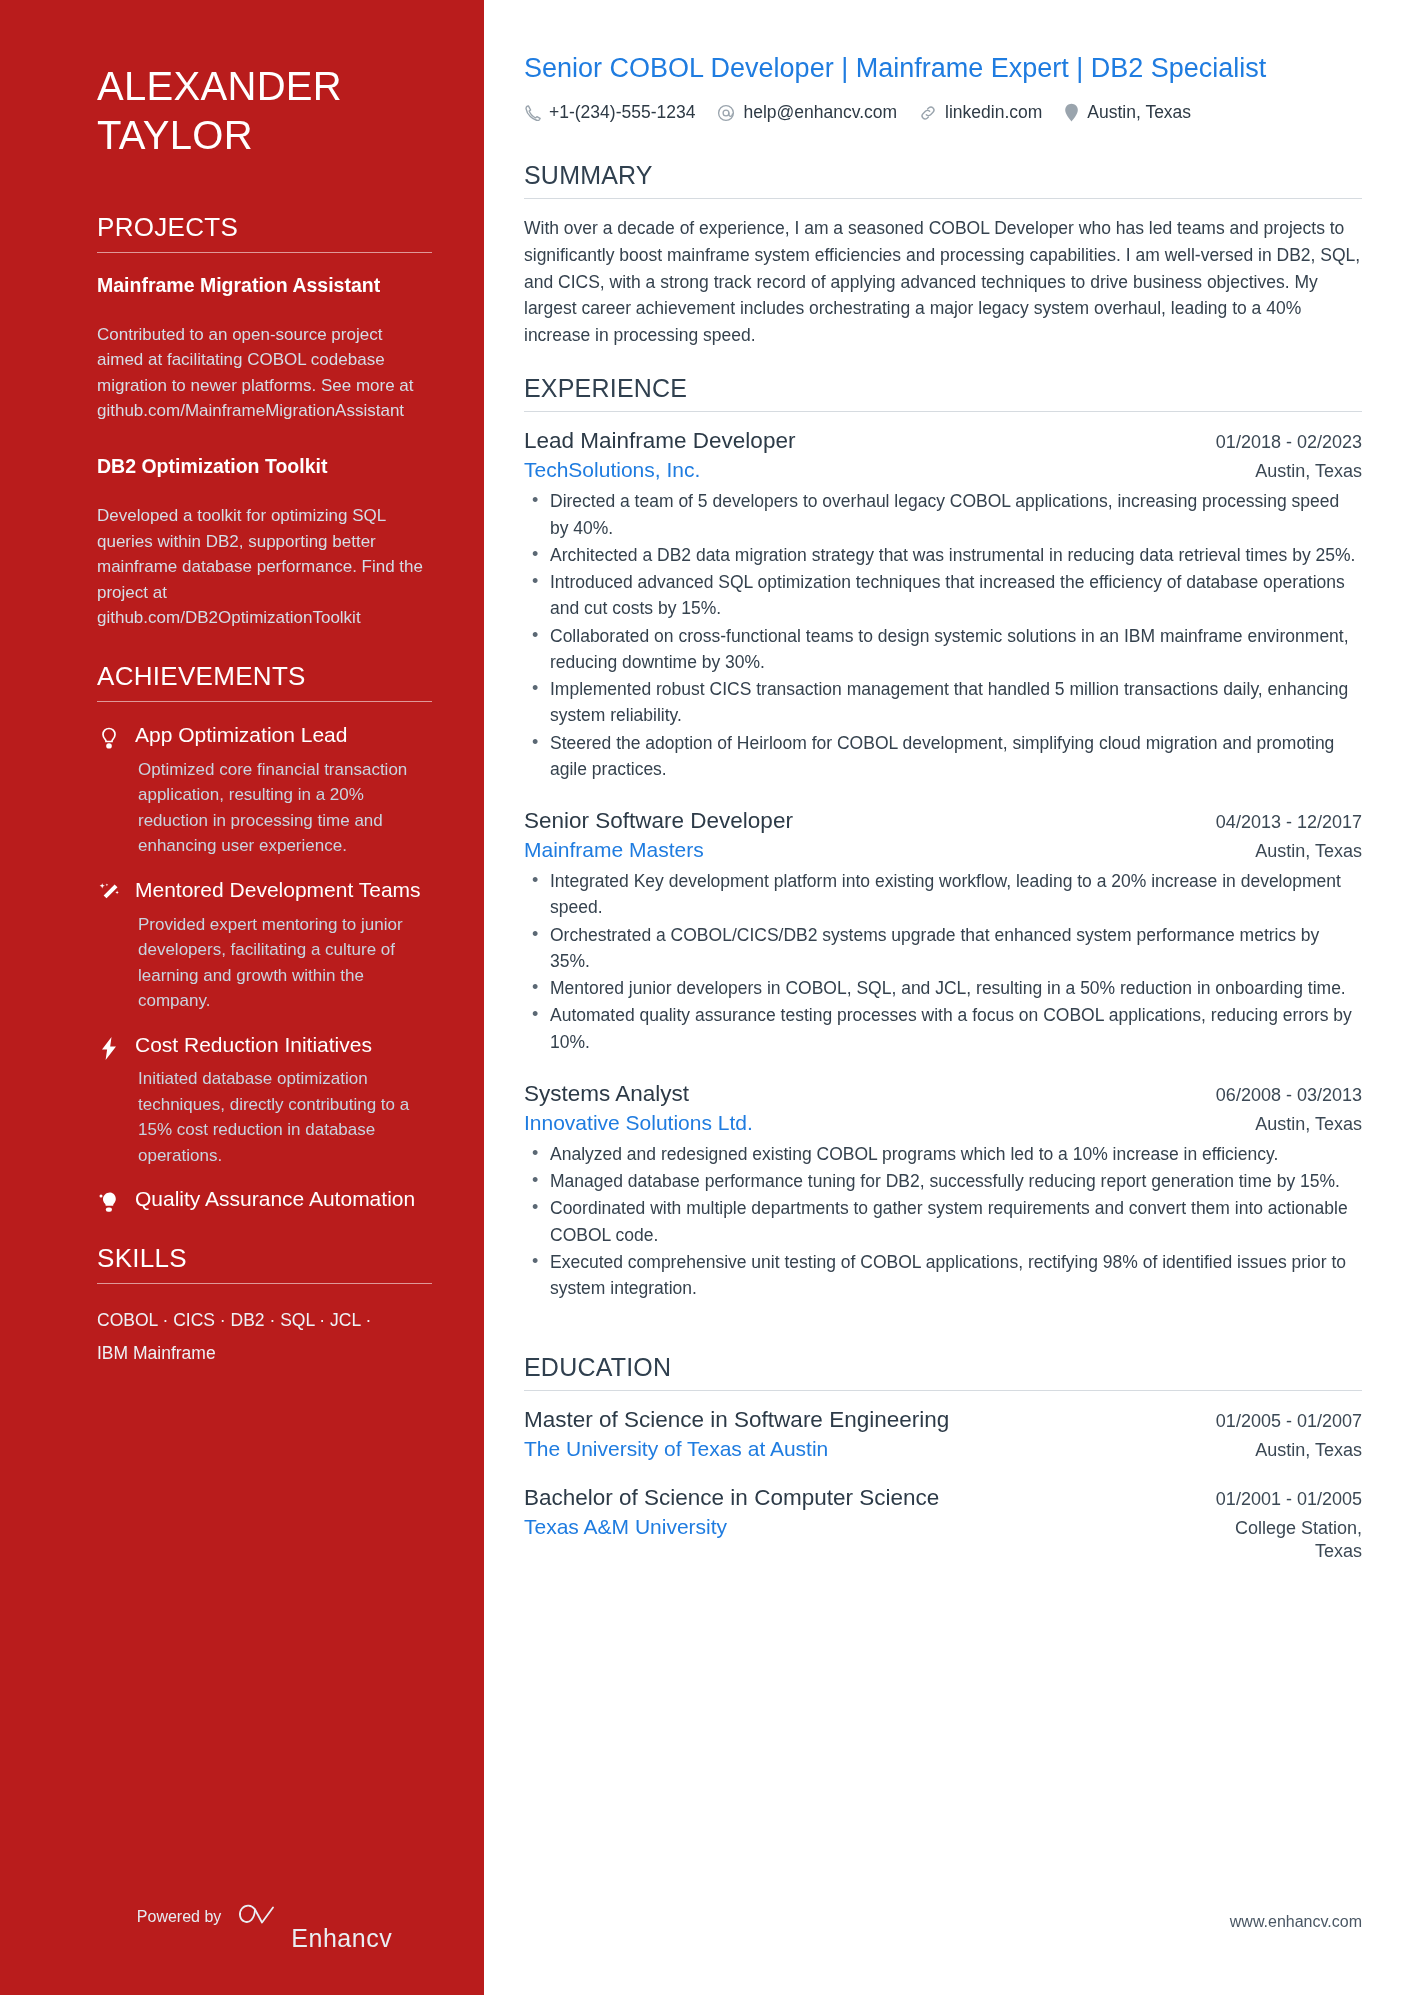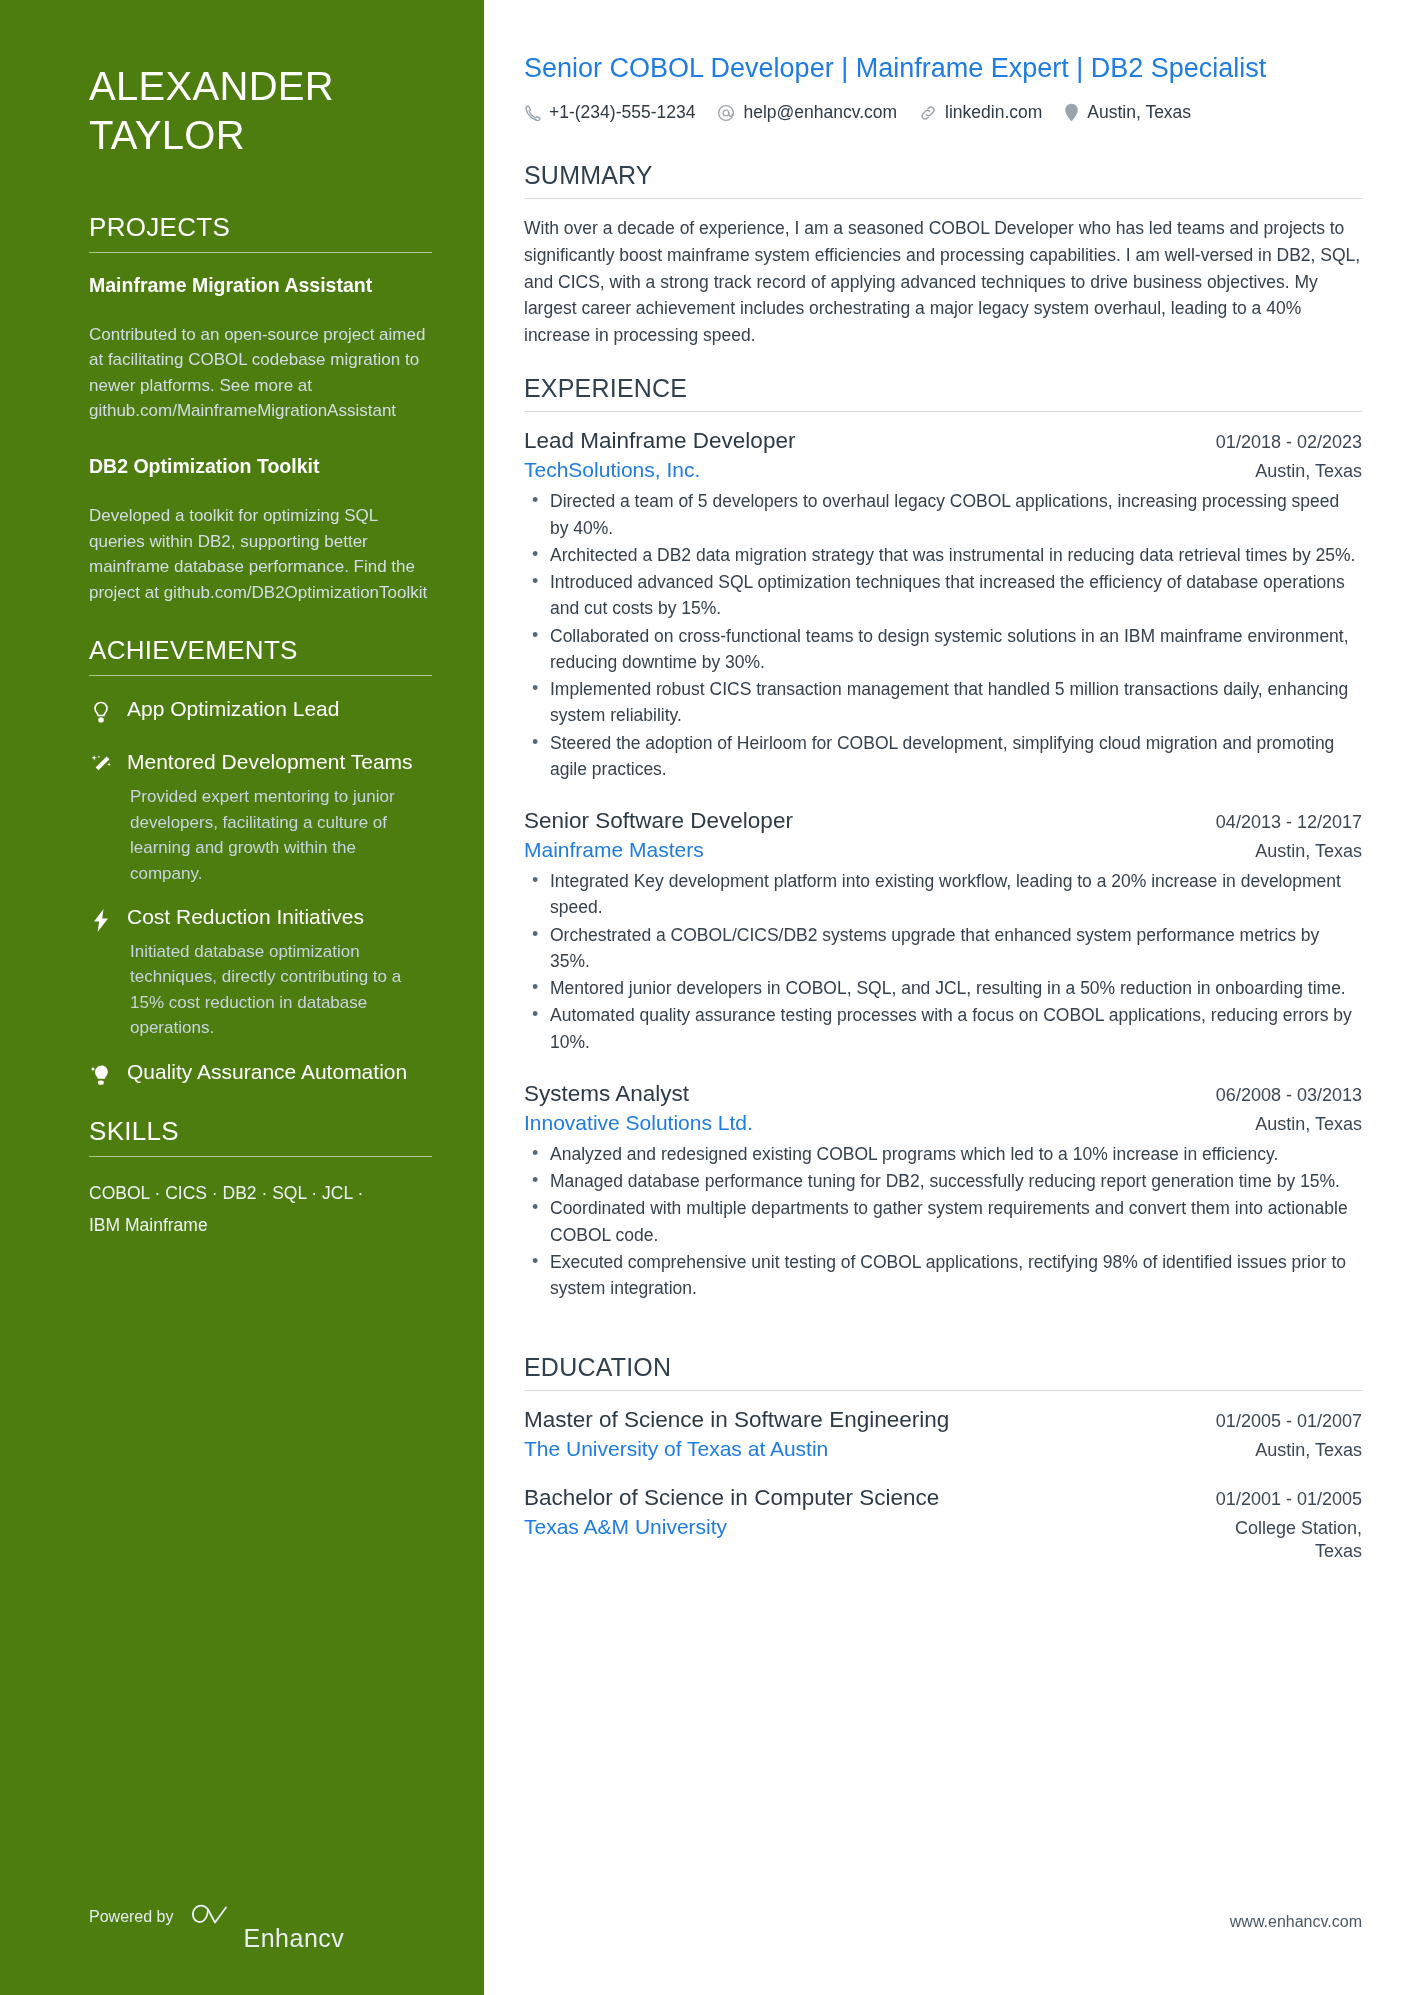--- a/index.html
+++ b/index.html
@@ -13,26 +13,27 @@
     width: 1410px;
     min-height: 1995px;
     display: flex;
     background: #ffffff;
   }
 
   
   .sidebar {
     width: 484px;
     flex: 0 0 484px;
-    background: #4d7c0f;
+    background: #b91c1c;
     color: #ffffff;
-    padding: 52px 0 0 4px;
+    padding: 52px 0 0 12px;
     position: relative;
     display: flex;
     flex-direction: column;
+    align-items: center;
   }
   .sidebar-inner { padding: 0 52px 0 85px; }
   .name {
     font-size: 40px;
     font-weight: 400;
     line-height: 1.22;
     letter-spacing: .3px;
     color: #ffffff;
     margin-top: 10px;
     margin-bottom: 52px;
@@ -237,20 +238,21 @@
 
         <div class="ach-item">
           <span class="ach-icon">
             <svg width="20" height="24" viewBox="0 0 20 24" fill="none">
               <path d="M10 1.5c-3.3 0-6 2.6-6 5.9 0 2.2 1.1 3.6 2.1 4.8.5.6.9 1.1.9 1.6v.7h6v-.7c0-.5.4-1 .9-1.6 1-1.2 2.1-2.6 2.1-4.8 0-3.3-2.7-5.9-6-5.9z" stroke="#ffffff" stroke-width="1.7"></path>
               <rect x="7.2" y="16.2" width="5.6" height="5.4" rx="2.7" fill="#ffffff"></rect>
             </svg>
           </span>
           <div class="ach-body">
             <div class="ach-title">App Optimization Lead</div>
+            <div class="ach-desc">Optimized core financial transaction application, resulting in a 20% reduction in processing time and enhancing user experience.</div>
           </div>
         </div>
 
         <div class="ach-item">
           <span class="ach-icon">
             <svg width="22" height="22" viewBox="0 0 22 22" fill="#ffffff">
               <path d="M16.6 2.4l2.9 2.9-11 11-2.9-2.9 11-11z"></path>
               <path d="M4.2 1.2l.7 1.9 1.9.7-1.9.7-.7 1.9-.7-1.9L1.6 3.8l1.9-.7.7-1.9z"></path>
               <path d="M19.1 8.6l.5 1.3 1.3.5-1.3.5-.5 1.3-.5-1.3-1.3-.5 1.3-.5.5-1.3z"></path>
               <path d="M8.9 1.4l.4 1 1 .4-1 .4-.4 1-.4-1-1-.4 1-.4.4-1z"></path>

